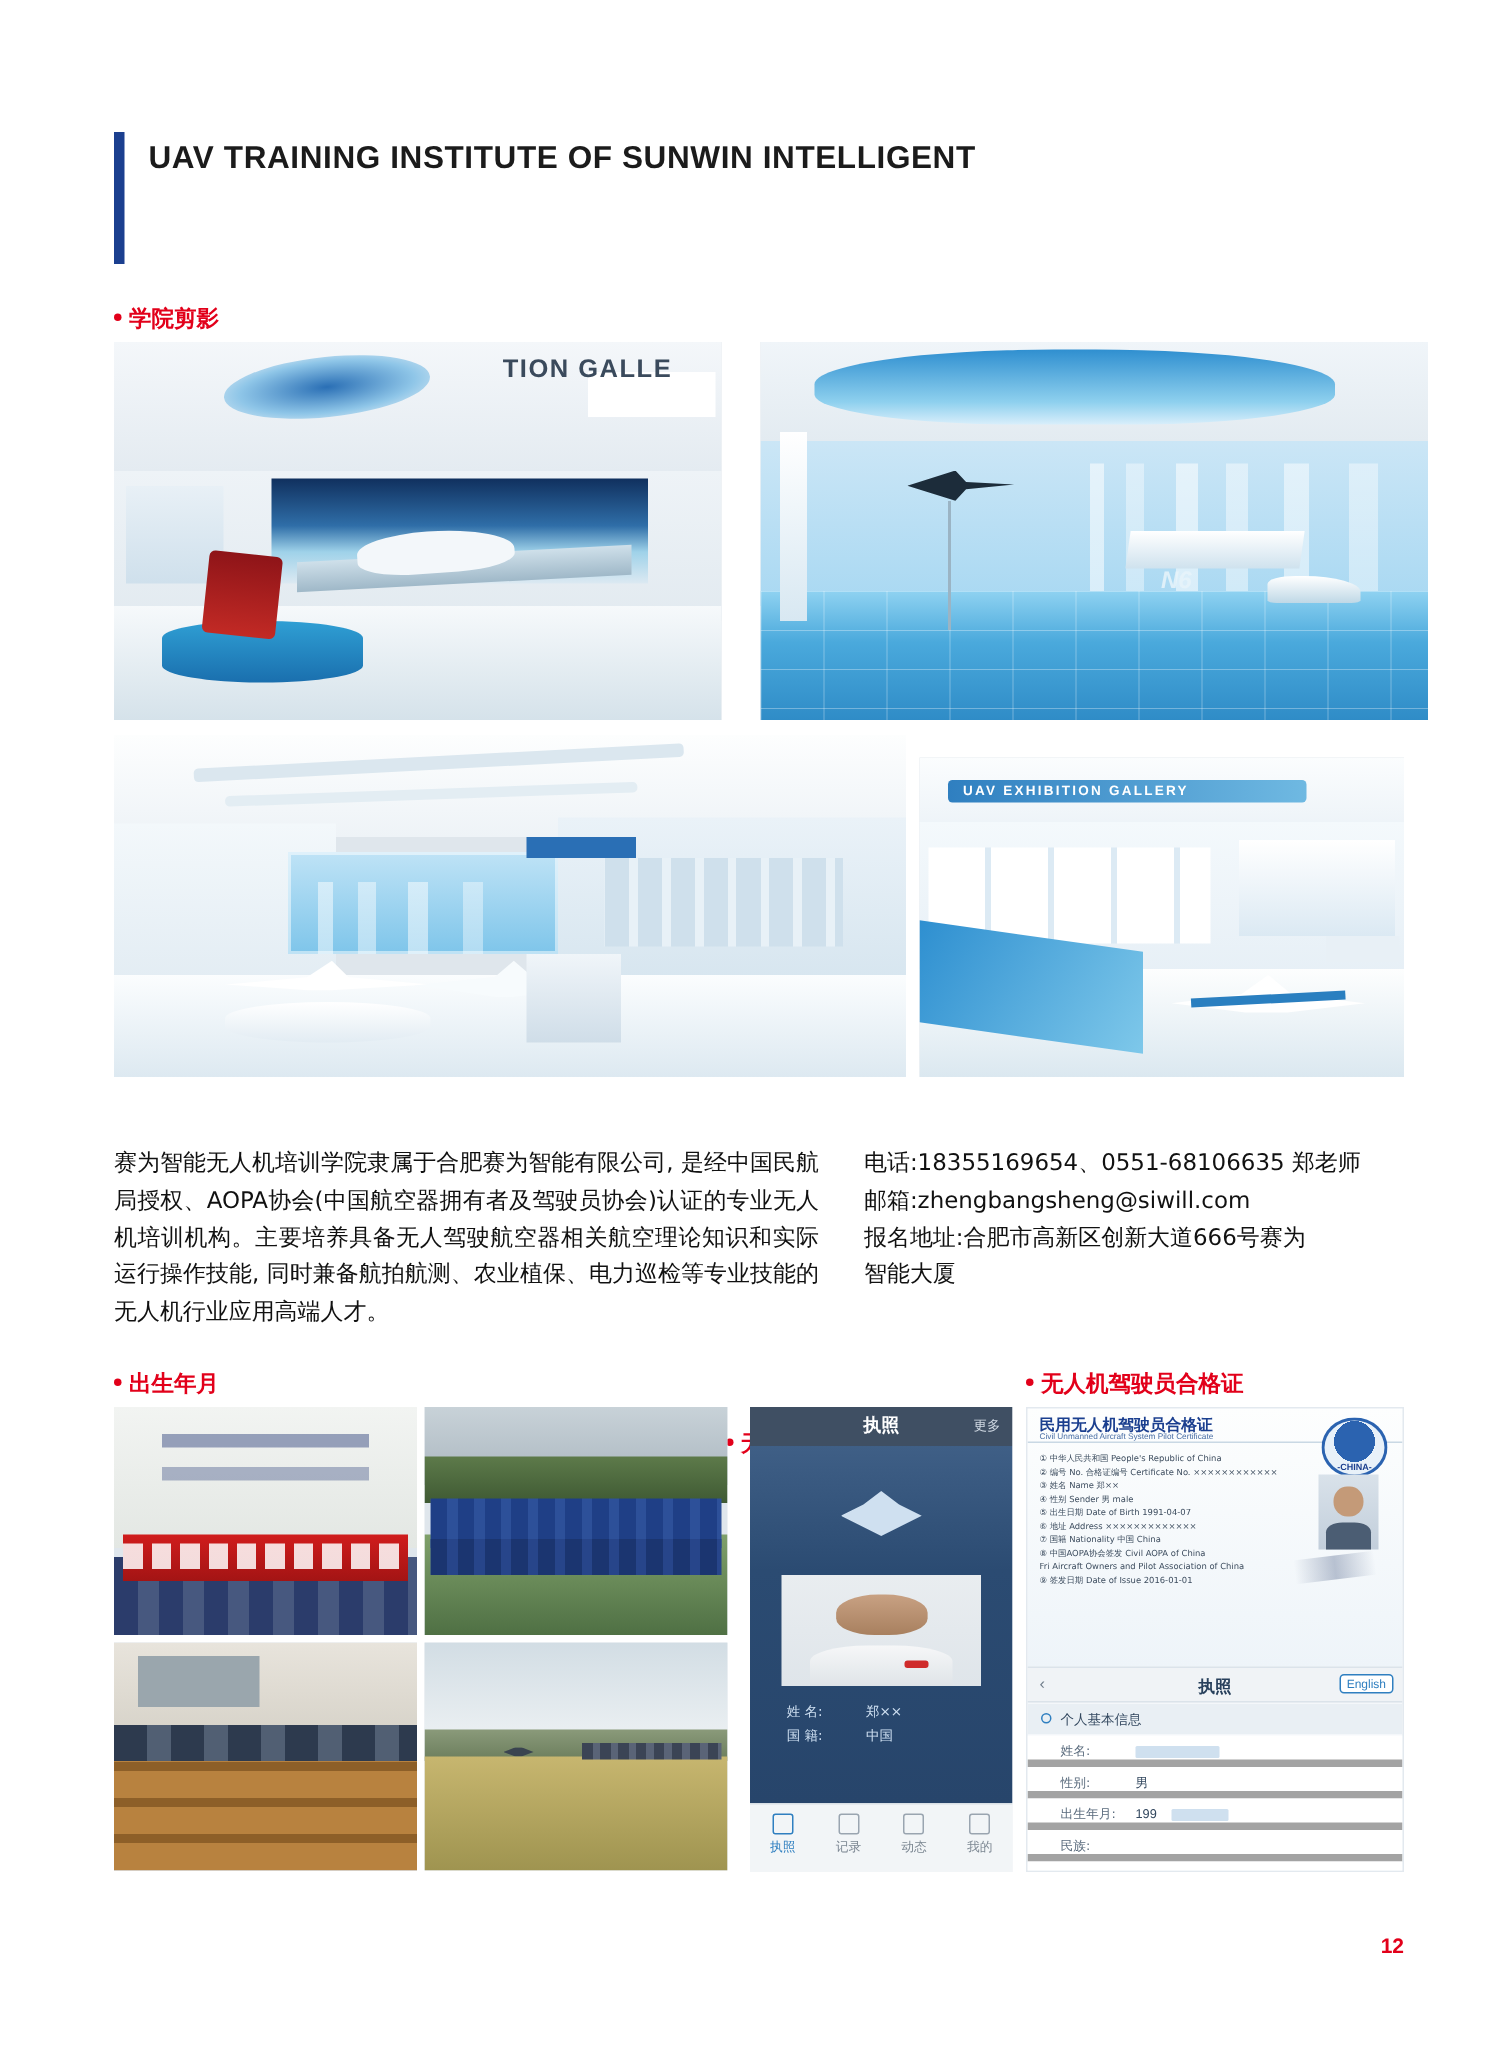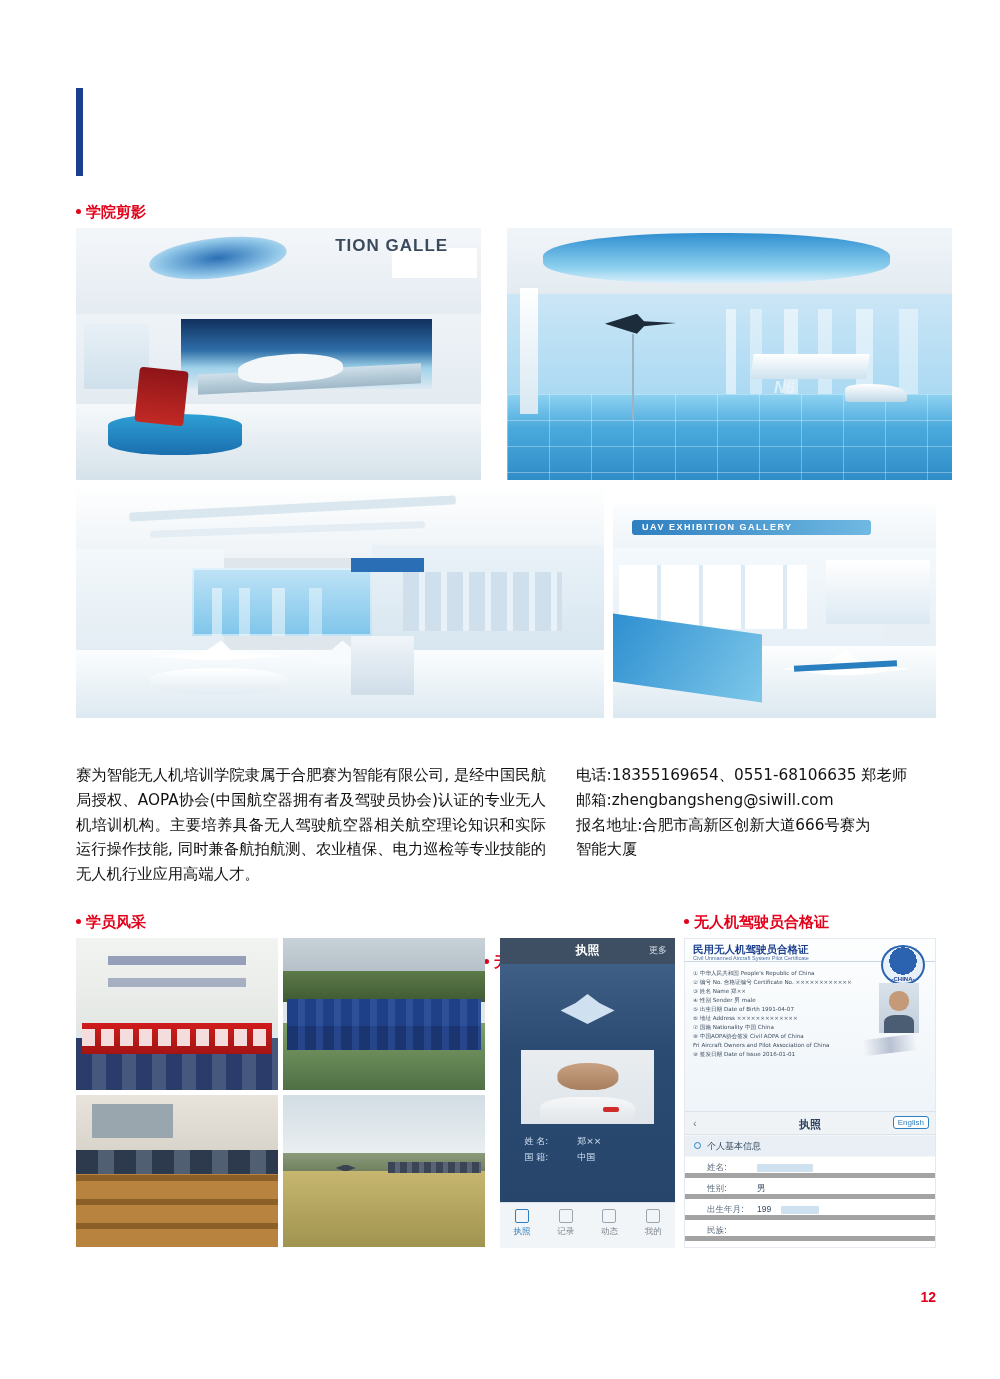--- a/index.html
+++ b/index.html
@@ -374,20 +374,21 @@
 </style>
 </head>
 <body>
 
 <div class="page">
 
   <div class="header">
     <div class="header-bar-wrap">
       <div class="header-accent"></div>
       <div>
+        <div class="title-en">UAV TRAINING  INSTITUTE OF SUNWIN  INTELLIGENT</div>
       </div>
     </div>
   </div>
 
   <div class="sec-head" style="left:76px; top:203px;">
     <span class="dot"></span><span>学院剪影</span>
   </div>
 
   <div class="photo" style="left:76px; top:228px; width:405px; height:252px;">
     <div class="inner">
@@ -463,21 +464,21 @@
   <div class="body-left">赛为智能无人机培训学院隶属于合肥赛为智能有限公司, 是经中国民航局授权、AOPA协会(中国航空器拥有者及驾驶员协会)认证的专业无人机培训机构。主要培养具备无人驾驶航空器相关航空理论知识和实际运行操作技能, 同时兼备航拍航测、农业植保、电力巡检等专业技能的无人机行业应用高端人才。</div>
 
   <div class="body-right">
     <div>电话:18355169654、0551-68106635 郑老师</div>
     <div>邮箱:zhengbangsheng@siwill.com</div>
     <div>报名地址:合肥市高新区创新大道666号赛为</div>
     <div>智能大厦</div>
   </div>
 
   <div class="sec-head" style="left:76px; top:913px;">
-    <span class="dot"></span><span>学员风采</span>
+    <span class="dot"></span><span>出生年月</span>
   </div>
   <div class="sec-head" style="left:484px; top:913px;margin-top:40px;">
     <span class="dot"></span><span>无人机驾驶员执照</span>
   </div>
   <div class="sec-head" style="left:684px; top:913px;">
     <span class="dot"></span><span>无人机驾驶员合格证</span>
   </div>
 
   <div class="photo" style="left:76px; top:938px; width:202px; height:152px;">
     <div class="inner">

